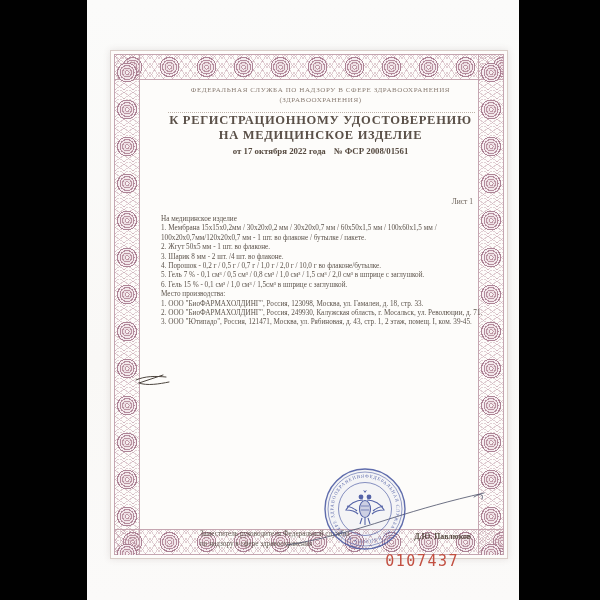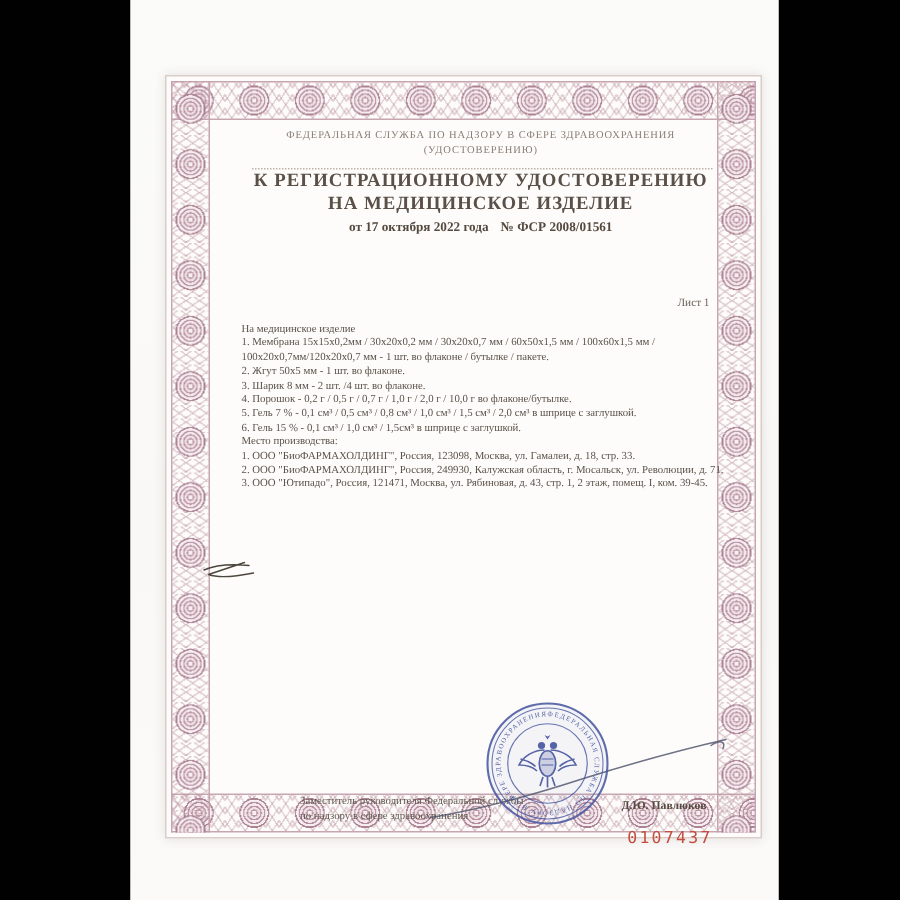--- a/index.html
+++ b/index.html
@@ -75,23 +75,23 @@
   .squiggle{position:absolute;left:-6px;top:292px;}
   .footer-role{
     position:absolute;left:18px;top:450px;width:180px;
     font-size:7.2px;line-height:10px;font-weight:normal;color:#5f564e;margin-left:43px;
   }
   .sig-name{
     position:absolute;right:8px;top:453px;
     font-size:7.8px;font-weight:bold;color:#55493f;
   }
   .serial{
-    position:absolute;right:4px;top:473px;
+    position:absolute;right:20px;top:473px;
     font-family:"DejaVu Sans Mono", monospace;
-    font-size:11px;letter-spacing:1.5px;color:#c24f41;
+    font-size:15px;letter-spacing:1.5px;color:#c24f41;
   }
   .stamp{position:absolute;left:183px;top:387px;}
   .signature-svg{position:absolute;left:140px;top:398px;}
 </style>
 </head>
 <body>
 
 <div class="letterbox left"></div>
 <div class="letterbox right"></div>
 
@@ -100,21 +100,21 @@
 
     <div class="g h top"></div>
     <div class="g h bottom"></div>
     <div class="g v leftb"></div>
     <div class="g v rightb"></div>
 
     <div class="content">
 
       <div class="agency">
         <div>ФЕДЕРАЛЬНАЯ СЛУЖБА ПО НАДЗОРУ В СФЕРЕ ЗДРАВООХРАНЕНИЯ</div>
-        <div>(УДОСТОВЕРЕНИЮ)</div>
+        <div>(ЗДРАВООХРАНЕНИЯ)</div>
       </div>
 
       <div class="dotted-rule"></div>
 
       <div class="title">
         <div class="t2">К РЕГИСТРАЦИОННОМУ УДОСТОВЕРЕНИЮ</div>
         <div class="t2">НА МЕДИЦИНСКОЕ ИЗДЕЛИЕ</div>
       </div>
 
       <div class="date-row">

